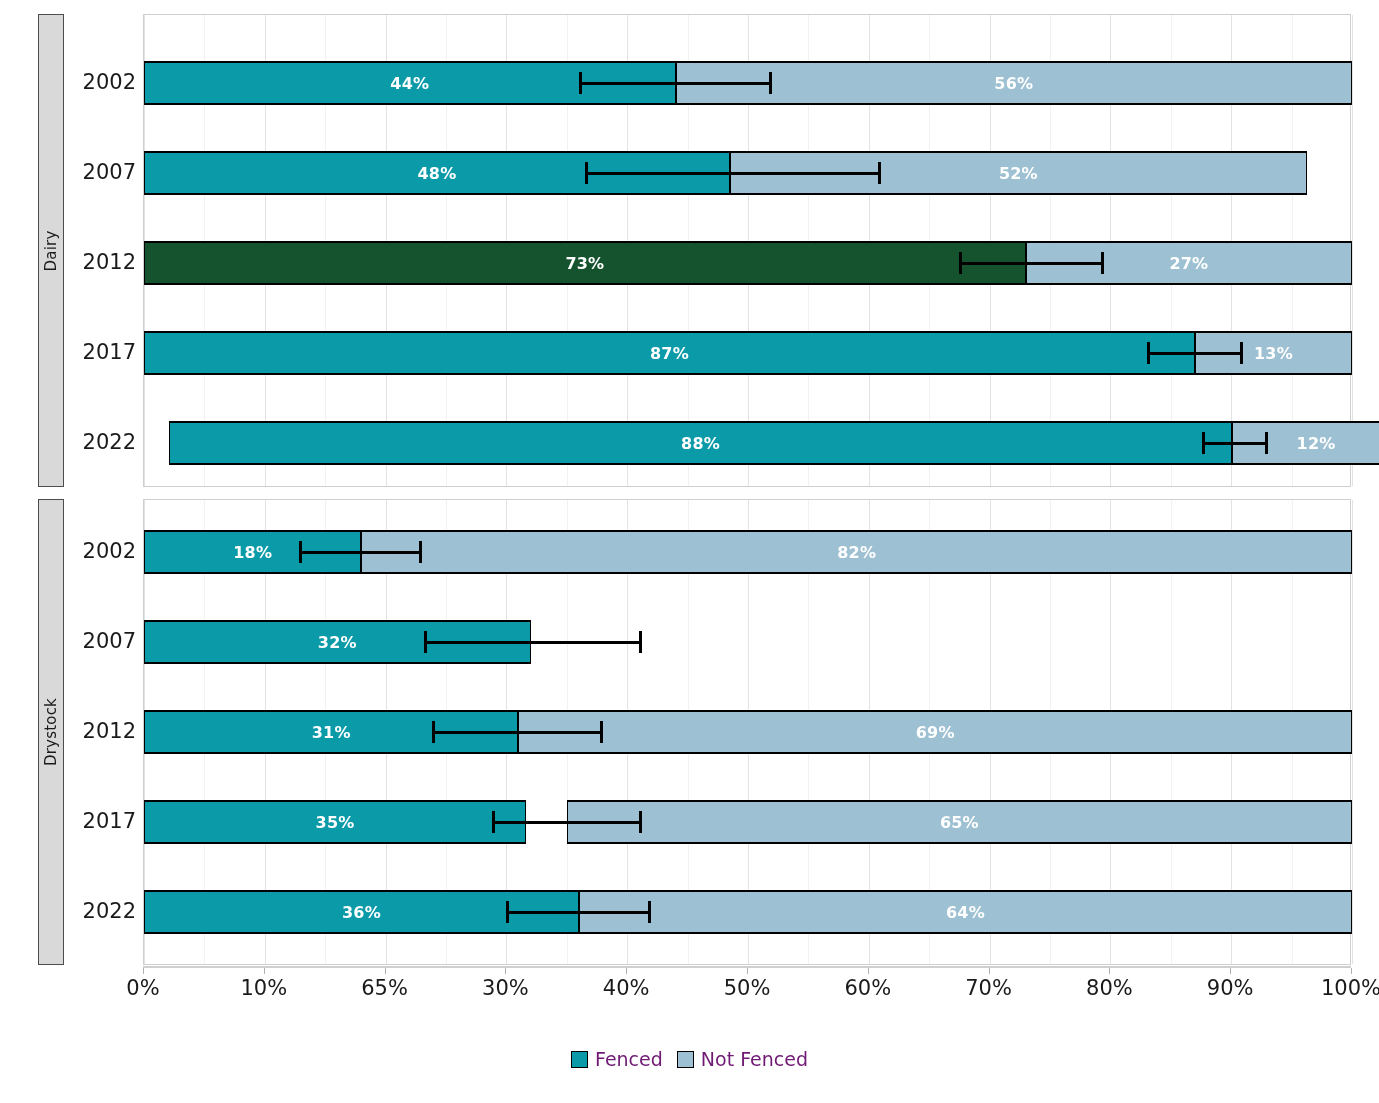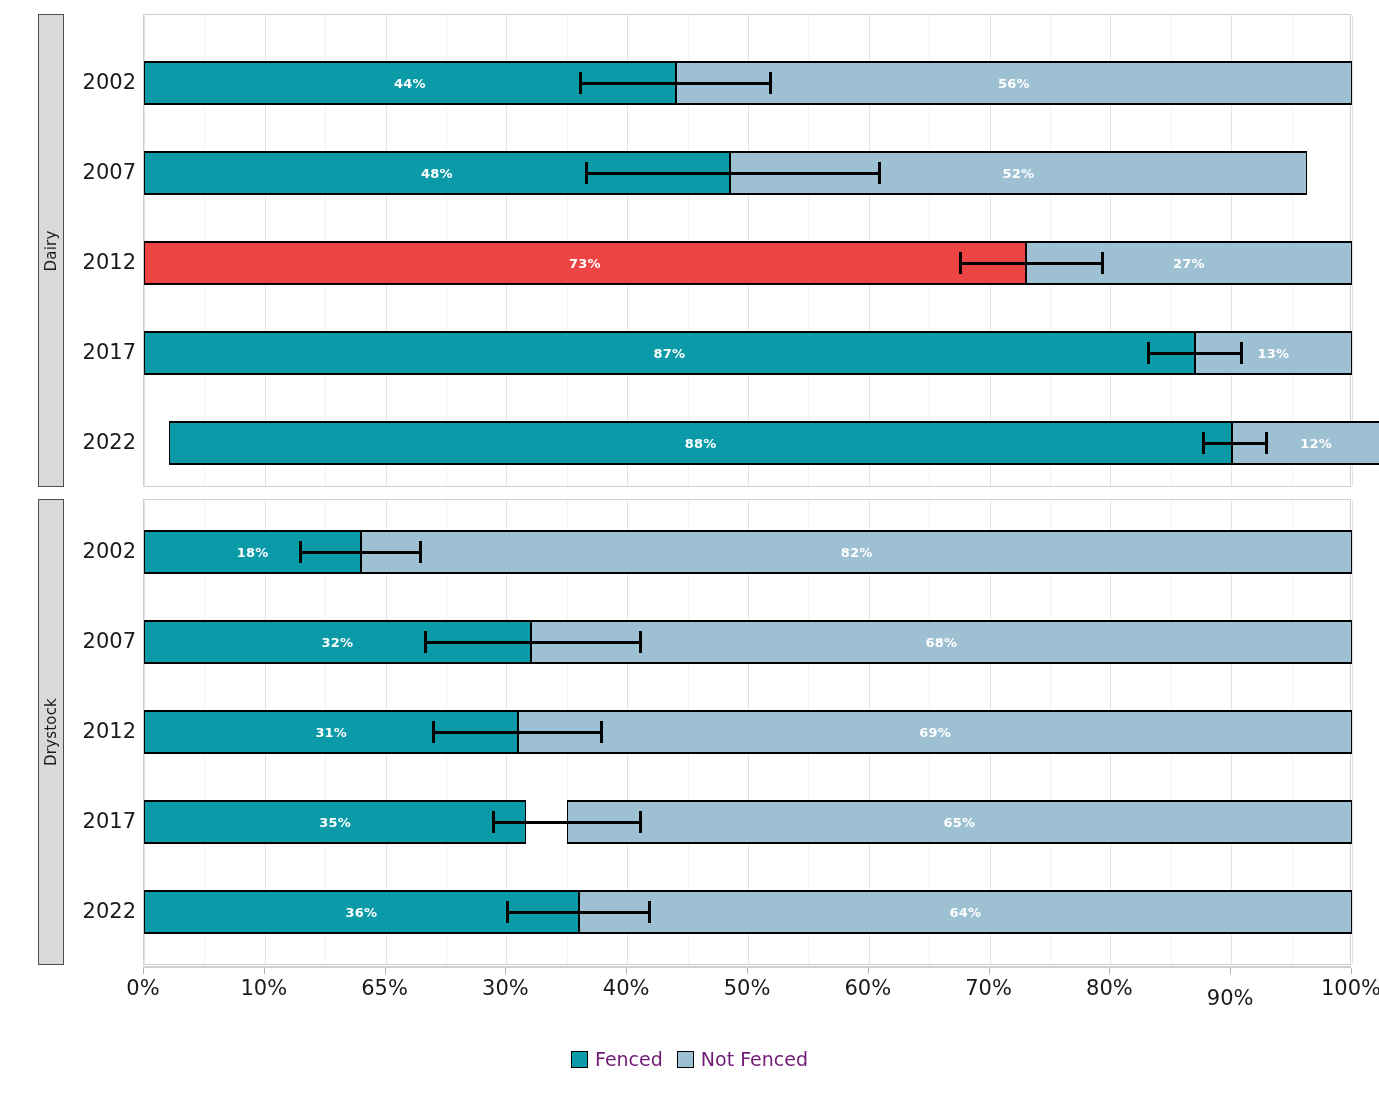--- a/index.html
+++ b/index.html
@@ -86,21 +86,21 @@
     border-left: 1px solid #000000;
     border-right: 1px solid #000000;
     display: flex;
     align-items: center;
     justify-content: center;
   }
   .seg-fenced { background: #0a9aa8; }
   .seg-notfenced { background: #9dc0d2; }
   .seg-label {
     color: #ffffff;
-    font-size: 13px;
+    font-size: 16px;
     font-weight: bold;
     letter-spacing: 0.2px;
     text-shadow: none;
     pointer-events: none;
   }
 
   
   .errorbar {
     position: absolute;
     height: 22px;
@@ -258,21 +258,21 @@
           <div class="seg seg-notfenced" style="left: 585.88px; width: 577px; background: rgb(157, 192, 210);">
             <span class="seg-label">52%</span>
           </div>
           <div class="errorbar" style="left: 440.92px; width: 295.96px;">
             <div class="eb-line"></div>
             <div class="eb-cap left"></div>
             <div class="eb-cap right"></div>
           </div>
         </div>
         <div class="bar-row" style="top: 226px;">
-          <div class="seg seg-fenced" style="left: 0px; width: 881.84px; background: #ef4444;">
+          <div class="seg seg-fenced" style="left: 0px; width: 881.84px; background: #14532d;">
             <span class="seg-label">73%</span>
           </div>
           <div class="seg seg-notfenced" style="left: 881.84px; width: 326.16px; background: rgb(157, 192, 210);">
             <span class="seg-label">27%</span>
           </div>
           <div class="errorbar" style="left: 815.4px; width: 144.96px;">
             <div class="eb-line"></div>
             <div class="eb-cap left"></div>
             <div class="eb-cap right"></div>
           </div>
@@ -341,23 +341,20 @@
           <div class="errorbar" style="left: 154.624px; width: 123.216px;">
             <div class="eb-line"></div>
             <div class="eb-cap left"></div>
             <div class="eb-cap right"></div>
           </div>
         </div>
         <div class="bar-row" style="top: 120px;">
           <div class="seg seg-fenced" style="left: 0px; width: 386.56px; background: rgb(10, 154, 168);">
             <span class="seg-label">32%</span>
           </div>
-          <div class="seg seg-notfenced" style="left: 386.56px; width: 821.44px; background: rgb(157, 192, 210);">
-            <span class="seg-label">68%</span>
-          </div>
           <div class="errorbar" style="left: 280.256px; width: 217.44px;">
             <div class="eb-line"></div>
             <div class="eb-cap left"></div>
             <div class="eb-cap right"></div>
           </div>
         </div>
         <div class="bar-row" style="top: 210px;">
           <div class="seg seg-fenced" style="left: 0px; width: 374.48px; background: rgb(10, 154, 168);">
             <span class="seg-label">31%</span>
           </div>
@@ -428,21 +425,21 @@
       <div class="xtick-label" style="left: 483.2px;">40%</div>
       <div class="xtick-mark" style="left: 604px;"></div>
       <div class="xtick-label" style="left: 604px;">50%</div>
       <div class="xtick-mark" style="left: 724.8px;"></div>
       <div class="xtick-label" style="left: 724.8px;">60%</div>
       <div class="xtick-mark" style="left: 845.6px;"></div>
       <div class="xtick-label" style="left: 845.6px;">70%</div>
       <div class="xtick-mark" style="left: 966.4px;"></div>
       <div class="xtick-label" style="left: 966.4px;">80%</div>
       <div class="xtick-mark" style="left: 1087.2px;"></div>
-      <div class="xtick-label" style="left: 1087.2px; margin-top: 10px;">90%</div>
+      <div class="xtick-label" style="left: 1087.2px;">90%</div>
       <div class="xtick-mark" style="left: 1208px;"></div>
       <div class="xtick-label" style="left: 1208px;">100%</div>
     </div>
 
   <div id="legend">
       <div class="legend-item">
         <span class="legend-key" style="background: rgb(10, 154, 168);"></span>
         <span class="legend-text">Fenced</span>
       </div>
       <div class="legend-item">

